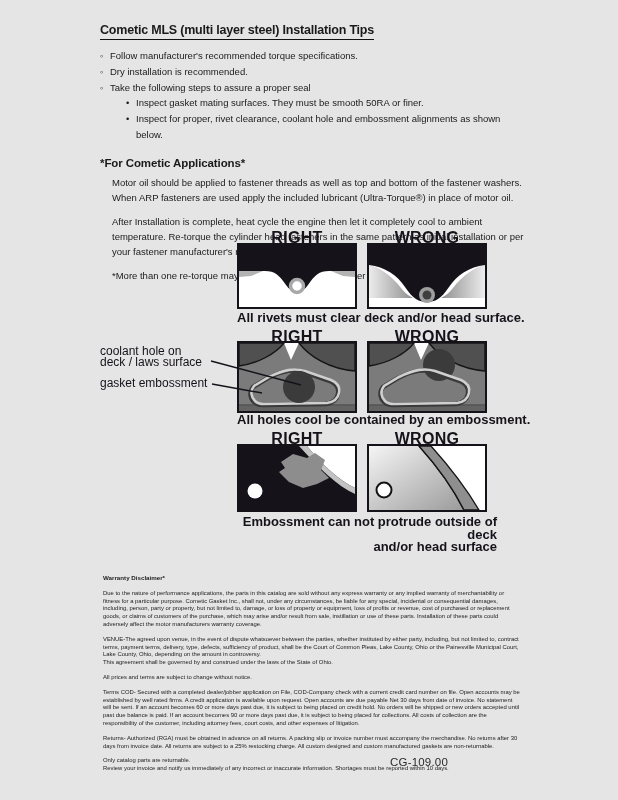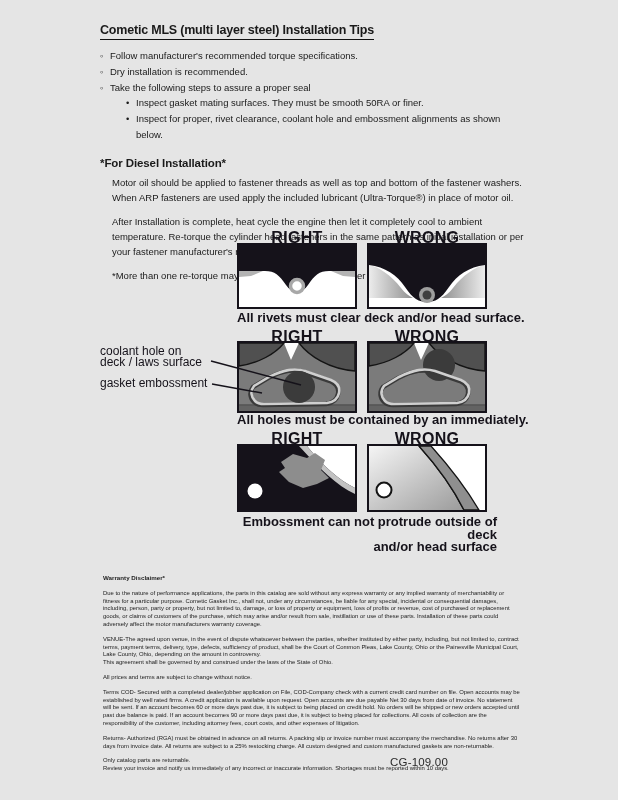--- a/index.html
+++ b/index.html
@@ -43,21 +43,21 @@
     <h1 class="doc-title">Cometic MLS (multi layer steel) Installation Tips</h1>
     <ul class="tips">
       <li><span class="mk">◦</span><span>Follow manufacturer's recommended torque specifications.</span></li>
       <li><span class="mk">◦</span><span>Dry installation is recommended.</span></li>
       <li><span class="mk">◦</span><span>Take the following steps to assure a proper seal</span></li>
       <li class="sub"><span class="mk">•</span><span>Inspect gasket mating surfaces.  They must be smooth 50RA or finer.</span></li>
       <li class="sub"><span class="mk">•</span><span>Inspect for proper, rivet clearance, coolant hole and embossment alignments as shown below.</span></li>
     </ul>
 
     <div class="diesel">
-      <h2>*For Diesel Installation*</h2>
+      <h2>*For Cometic Applications*</h2>
       <p>Motor oil should be applied to fastener threads as well as top and bottom of the fastener washers. When ARP fasteners are used apply the included lubricant (Ultra-Torque®) in place of motor oil.</p>
       <p>After Installation is complete, heat cycle the engine then let it completely cool to ambient temperature. Re-torque the cylinder head fasteners in the same pattern as initial installation or per your fastener manufacturer's recommendations.</p>
       <p class="note">*More than one re-torque may be required to achieve proper fastener stretch*</p>
     </div>
   </div>
 
   <div class="figlabel" style="left:237px;top:229px">RIGHT</div>
   <div class="figlabel" style="left:367px;top:229px">WRONG</div>
 
   <div class="figbox" style="left:237px;top:243px;height:62px">
@@ -129,21 +129,21 @@
       <path d="M0,0 H45 C36,11 20,20 0,23 Z" fill="#505050" stroke="#141414" stroke-width="1.4"></path>
       <path d="M60,0 H116 V28 C90,26 70,13 60,0 Z" fill="#505050" stroke="#141414" stroke-width="1.4"></path>
       <rect x="0" y="61.5" width="116" height="1.2" fill="#3e3e3e"></rect>
       <rect x="0" y="62.5" width="116" height="5.5" fill="#636363"></rect>
       <circle cx="70" cy="22" r="16" fill="#3b3b3b"></circle>
       <path d="M16,58 C12,54 11,48 15,43 L30,34 C46,26 56,25 66,28 L92,37 C99,40 101,45 100,50 C99,55 95,59 88,60 L25,61 C21,61 18,60 16,58 Z" fill="none" stroke="#3a3a3a" stroke-width="4.5" transform="translate(-1,1)"></path>
       <path d="M16,58 C12,54 11,48 15,43 L30,34 C46,26 56,25 66,28 L92,37 C99,40 101,45 100,50 C99,55 95,59 88,60 L25,61 C21,61 18,60 16,58 Z" fill="none" stroke="#cfcfcf" stroke-width="2.6"></path>
     </svg>
   </div>
 
-  <div class="figcap" style="top:414px">All holes must be contained by an immediately.</div>
+  <div class="figcap" style="top:414px">All holes cool be contained by an embossment.</div>
 
   <div class="figlabel" style="left:237px;top:430px">RIGHT</div>
   <div class="figlabel" style="left:367px;top:430px">WRONG</div>
 
   <div class="figbox" style="left:237px;top:444px;height:64px">
     <svg viewBox="0 0 116 64" preserveAspectRatio="none">
       <rect x="0" y="0" width="116" height="64" fill="#ffffff"></rect>
       <path d="M0,0 H68 C84,20 100,34 116,42 L116,64 H0 Z" fill="#15121a"></path>
       <path d="M68,0 C84,20 100,34 116,42 L116,48 C98,40 80,22 60,0 Z" fill="#c2c2c2"></path>
       <polygon points="42,16 54,8 68,12 76,7 86,14 82,24 90,32 78,38 64,42 50,36 40,26 46,22" fill="#8d8d8d"></polygon>

